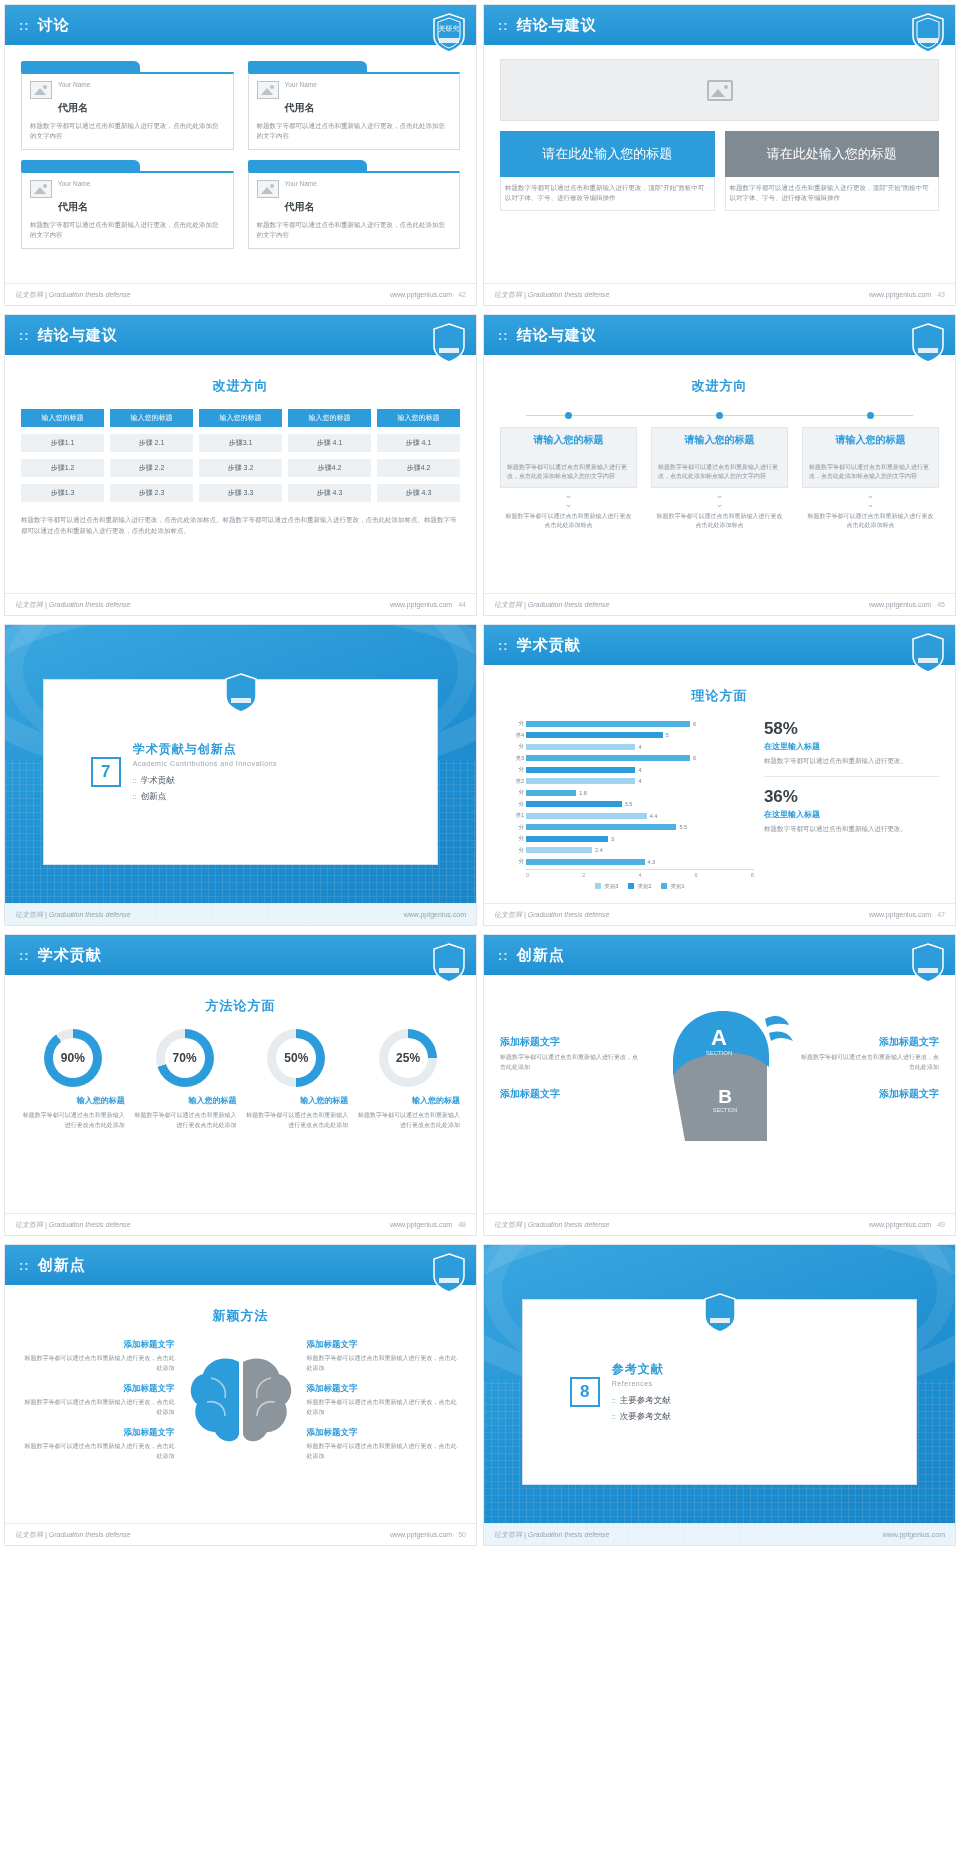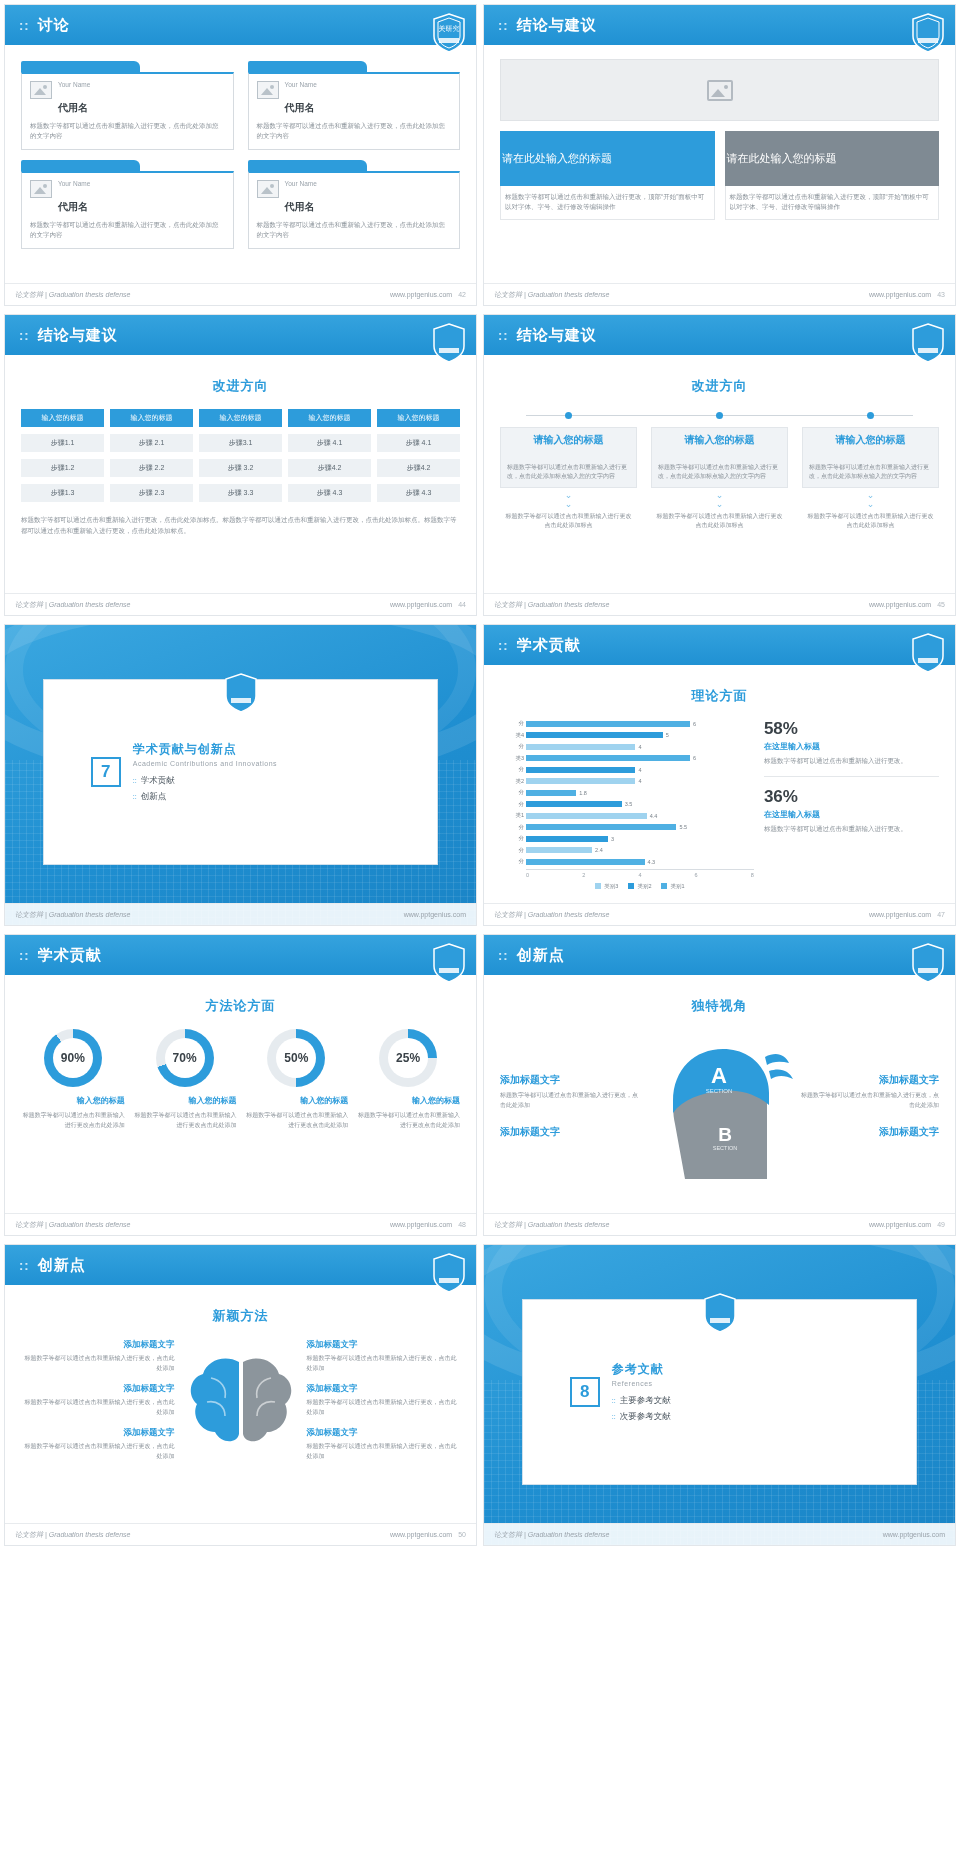--- a/index.html
+++ b/index.html
@@ -123,21 +123,21 @@
   .pcard .desc { font-size: 6.5px; color: #8a9299; line-height: 1.55; margin-top: 6px; }
   
   .big-img {
     height: 62px; background: #eceef0; border:1px solid #e0e3e6;
     display:flex;align-items:center;justify-content:center; margin: 4px 0 10px;
   }
   .img-ic { width: 26px; height: 21px; border:2px solid #b3bac1; border-radius:2px; position: relative;}
   .img-ic:after{content:"";position:absolute;left:2px;bottom:2px;width:0;height:0;border-left:7px solid transparent;border-right:7px solid transparent;border-bottom:8px solid #b3bac1;}
   .img-ic:before{content:"";position:absolute;right:3px;top:3px;width:4px;height:4px;border-radius:50%;background:#b3bac1;}
   .two-col { display:grid; grid-template-columns:1fr 1fr; gap:10px; }
-  .capbar { color:#fff; font-size:11px; padding:20px 2px; }
+  .capbar { color:#fff; font-size:13px; text-align:center; padding:14px 2px; }
   .capbar.blue{background:#2d9cdb;}
   .capbar.gray{background:#7f8a93;}
   .capbody{ font-size:6.5px; color:#8a9299; line-height:1.6; padding:6px 4px; border:1px solid #e4e7ea; border-top:none;}
   
   .steps { display:grid; grid-template-columns:repeat(5,1fr); gap:6px; margin-top:4px;}
   .steps .h { background:#2d9cdb; color:#fff; font-size:7px; text-align:center; padding:4px 0; }
   .steps .c { background:#edf1f4; color:#5a6view; color:#5a666f; font-size:7px; text-align:center; padding:4px 0; margin-top:3px;}
   .note { font-size:6.5px; color:#8a9299; line-height:1.7; margin-top:12px; }
   
   .tl { position:relative; margin-top:2px; }
@@ -653,21 +653,20 @@
       <span class="dots">::</span>
       <span class="t">创新点</span>
     </div>
     <div class="shield">
       <svg viewBox="0 0 34 40" width="34" height="40">
         <path d="M17 1 L32 6 V23 C32 31 25 36 17 39 C9 36 2 31 2 23 V6 Z" fill="#2d9cdb" stroke="#fff" stroke-width="1.5"></path>
         <rect x="7" y="25" width="20" height="5" fill="#fff" opacity=".85"></rect>
       </svg>
     </div>
     <div class="body">
-      <div class="sect-title">独特视角</div>
       <div class="head-wrap">
         <div>
           <div class="hblk">
             <div class="tt">添加标题文字</div>
             <div class="dd">标题数字等都可以通过点击和重新输入进行更改，点击此处添加</div>
           </div>
           <div class="hblk">
             <div class="tt">添加标题文字</div>
           </div>
         </div>

